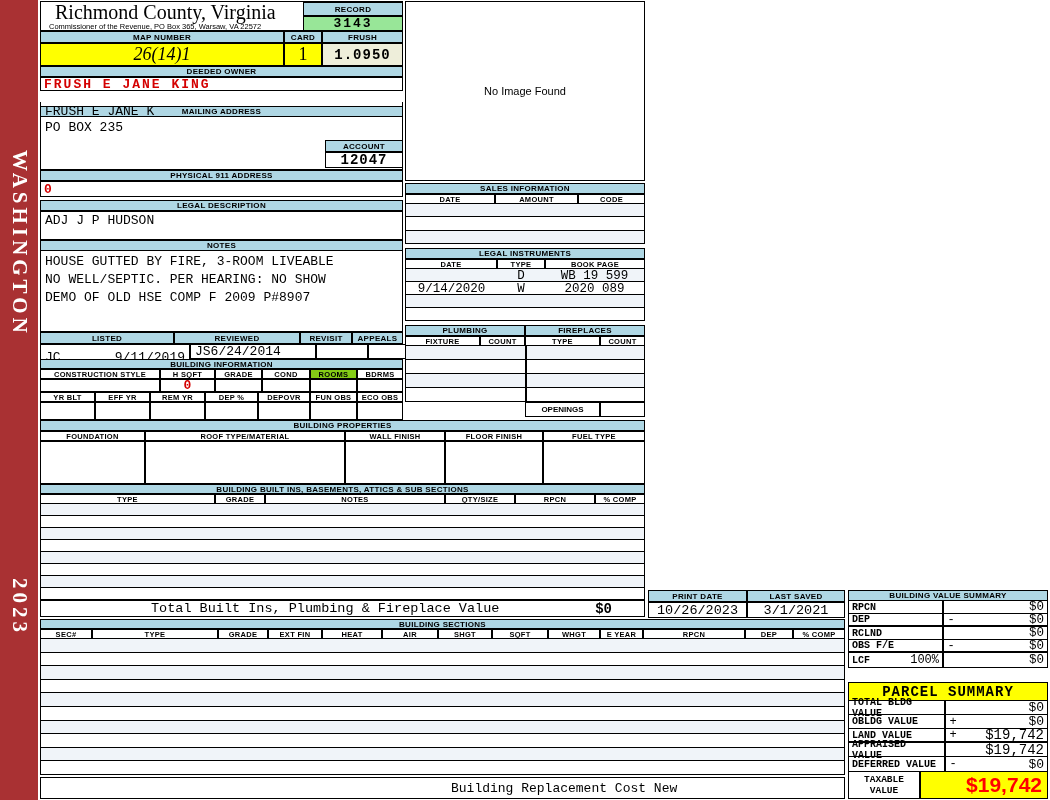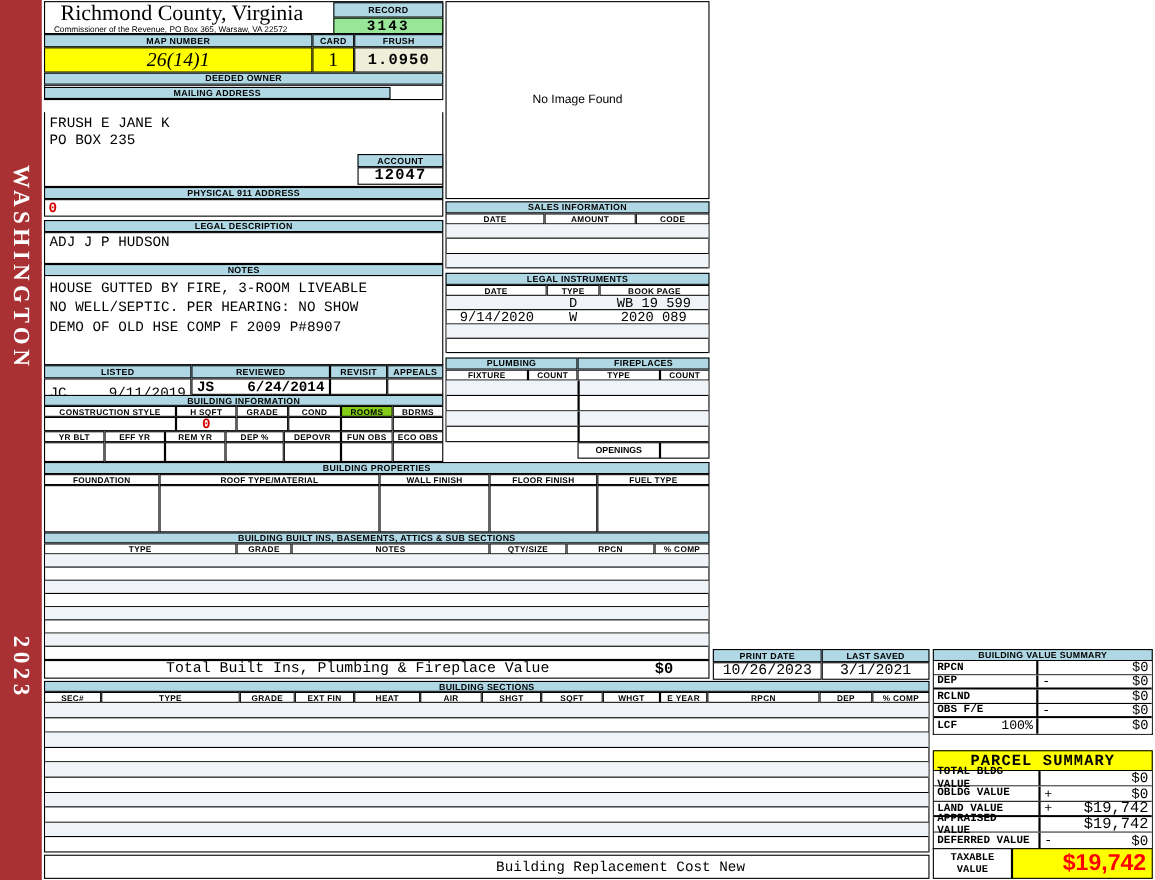--- a/index.html
+++ b/index.html
@@ -51,21 +51,21 @@
 </div>
 <div class="row" style="left:40px;top:43px;height:23px;">
   <div class="cell serif center" style="width:244px;background:#FFFF00;font-size:18px;font-style:italic;">26(14)1</div>
   <div class="cell serif center" style="width:38px;background:#FFFF00;font-size:18px;">1</div>
   <div class="cell mono center" style="width:81px;background:#EEEEDA;font-weight:bold;font-size:14px;letter-spacing:1px;">1.0950</div>
 </div>
 
 <div class="bar abs" style="left:40px;top:66px;width:363px;height:11px;">DEEDED OWNER</div>
 <div class="cell mono abs" style="left:40px;top:77px;width:363px;height:14px;color:#D40000;font-weight:bold;font-size:13px;letter-spacing:2px;padding-left:3px;">FRUSH E JANE KING</div>
 
-<div class="bar abs" style="left:40px;top:79px;width:315px;height:11px;">MAILING ADDRESS</div>
+<div class="bar abs" style="left:40px;top:106px;width:363px;height:11px;">MAILING ADDRESS</div>
 <div class="abs mono" style="left:40px;top:102px;width:363px;height:68px;border:1px solid #000;border-top:none;font-size:13px;padding:2px 0 0 4px;">
   <div style="height:16px;">FRUSH E JANE K</div>
   <div style="height:16px;">PO BOX 235</div>
   <div style="height:16px;"></div>
 </div>
 <div class="bar abs" style="left:325px;top:140px;width:78px;height:12px;">ACCOUNT</div>
 <div class="cell abs mono center" style="left:325px;top:152px;width:78px;height:16px;font-weight:bold;font-size:14px;letter-spacing:1px;">12047</div>
 
 <div class="bar abs" style="left:40px;top:170px;width:363px;height:11px;">PHYSICAL 911 ADDRESS</div>
 <div class="cell mono abs" style="left:40px;top:181px;width:363px;height:16px;color:#D40000;font-weight:bold;font-size:13px;padding-left:3px;">0</div>
@@ -80,25 +80,25 @@
   <div>DEMO OF OLD HSE COMP F 2009 P#8907</div>
 </div>
 
 <div class="row" style="left:40px;top:332px;height:12px;">
   <div class="bar" style="width:134px;">LISTED</div>
   <div class="bar" style="width:126px;">REVIEWED</div>
   <div class="bar" style="width:52px;">REVISIT</div>
   <div class="bar" style="width:51px;">APPEALS</div>
 </div>
 <div class="row mono" style="left:40px;top:344px;height:15px;font-size:13px;">
-  <div class="cell" style="width:134px;justify-content:space-between;padding:12px 4px;">
+  <div class="cell" style="width:150px;justify-content:space-between;padding:12px 4px;">
     <span>JC</span>
     <span>9/11/2019</span>
   </div>
-  <div class="cell" style="width:126px;justify-content:space-between;padding:0 4px;font-weight:bold;">
+  <div class="cell" style="width:126px;padding:0 4px;">
     <span>JS</span>
     <span>6/24/2014</span>
   </div>
   <div class="cell" style="width:52px;"></div>
   <div class="cell" style="width:51px;"></div>
 </div>
 
 <div class="bar abs" style="left:40px;top:359px;width:363px;height:10px;">BUILDING INFORMATION</div>
 <div class="row" style="left:40px;top:369px;height:10px;">
   <div class="bar sm" style="width:120px;background:#fff;">CONSTRUCTION STYLE</div>

